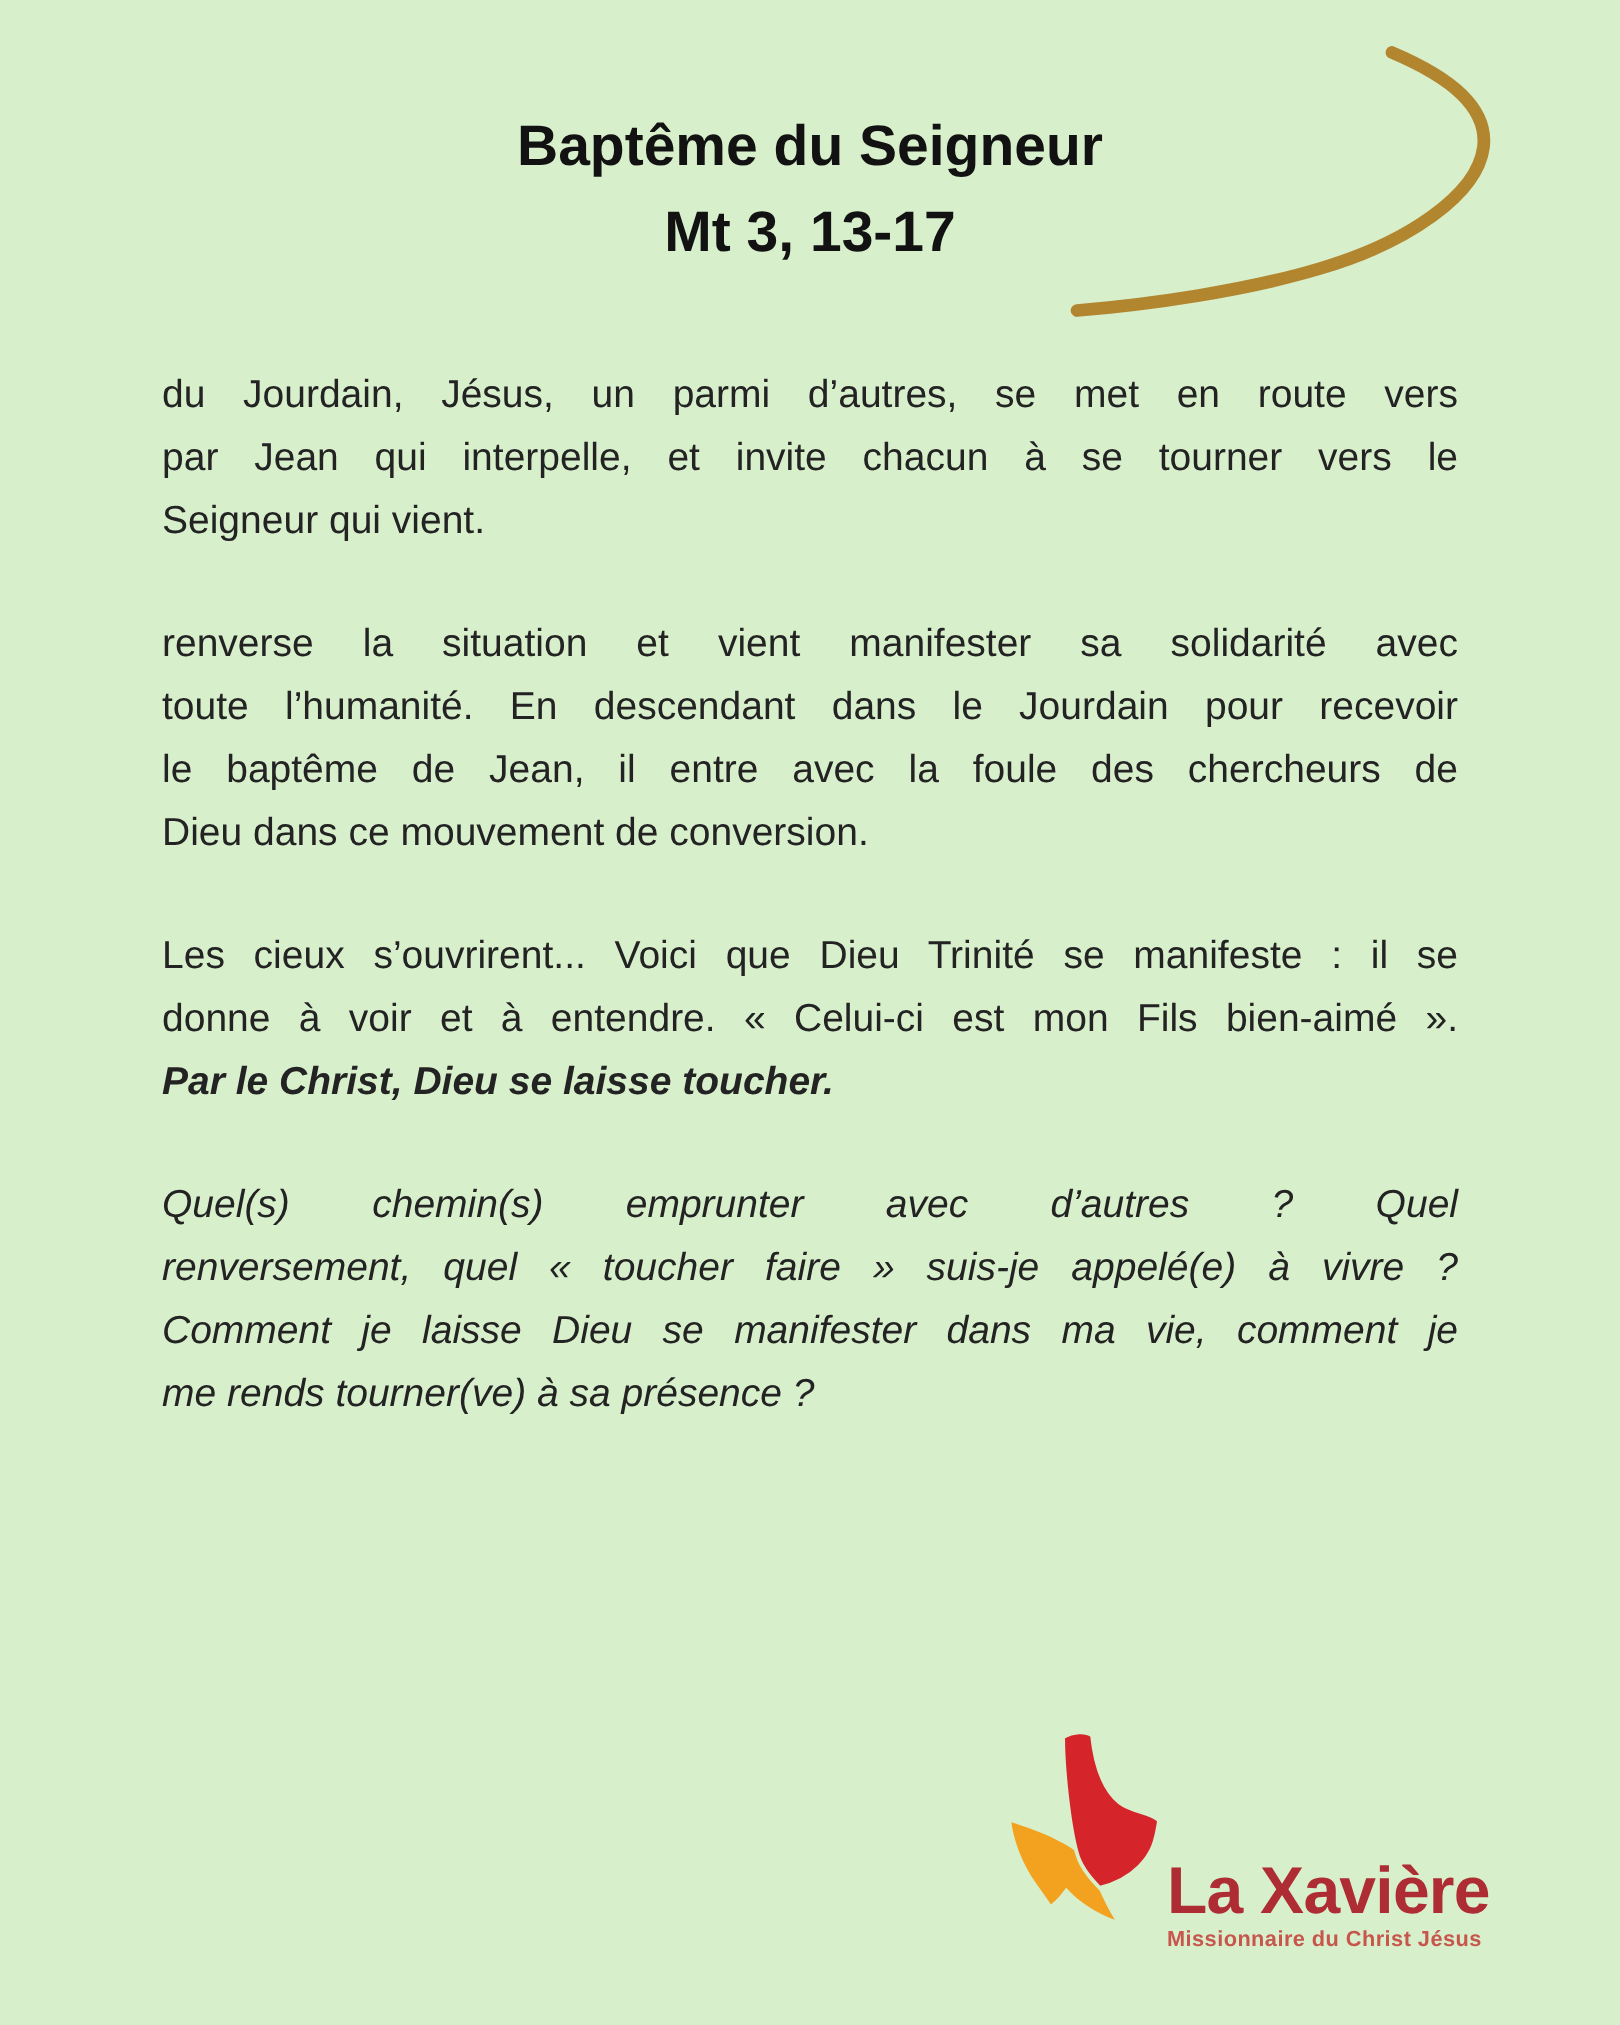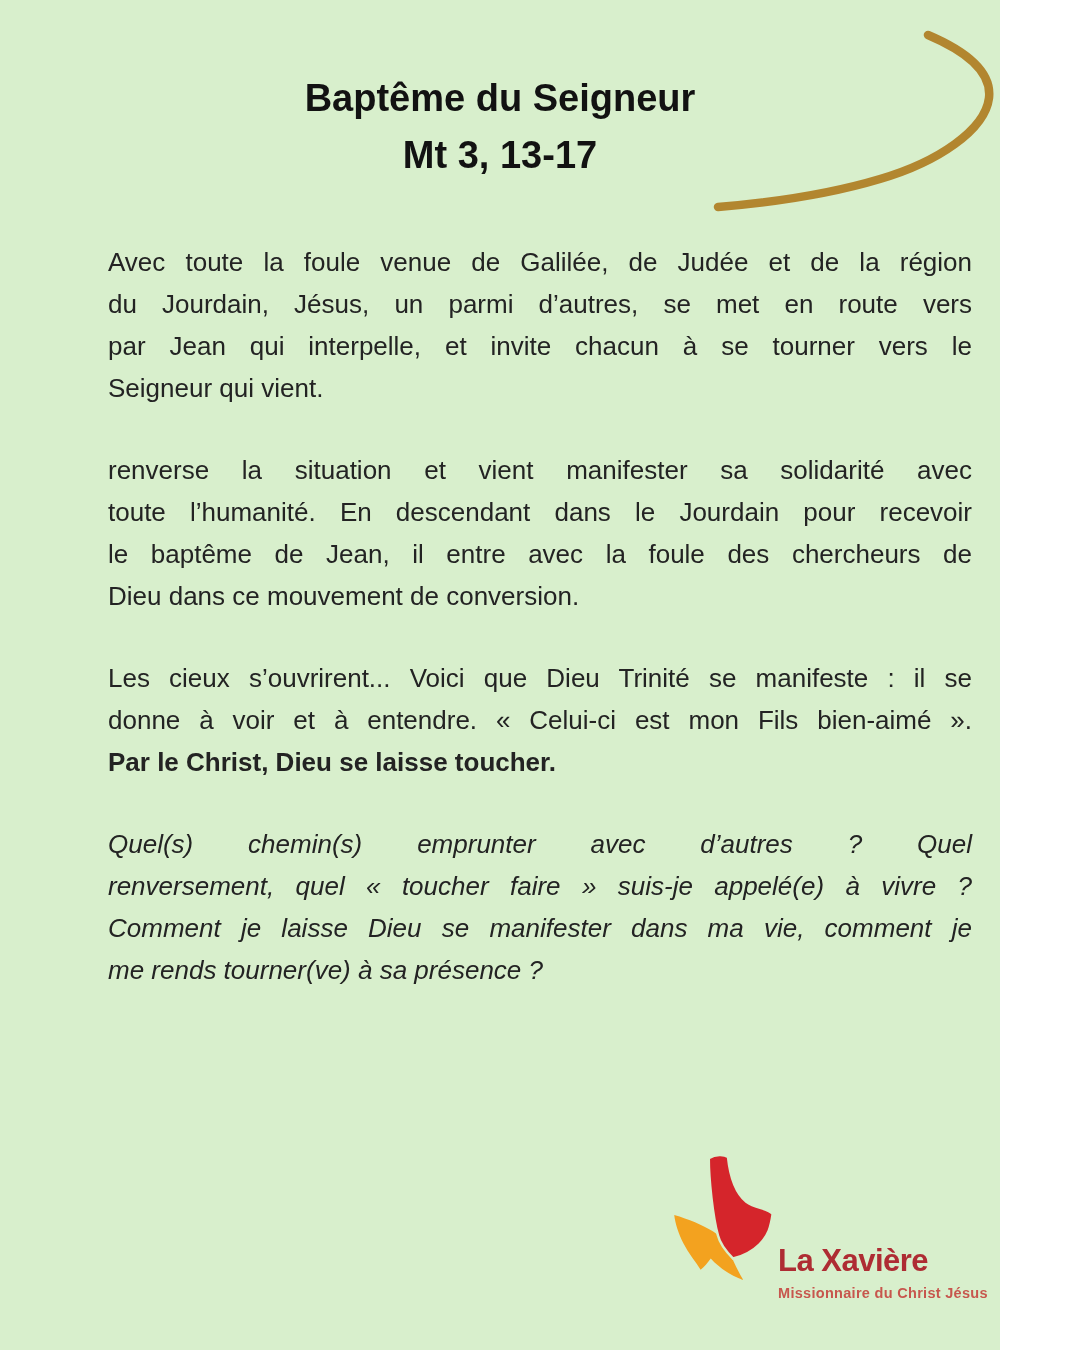--- a/index.html
+++ b/index.html
@@ -3,21 +3,21 @@
 <meta charset="utf-8">
 <style>
   html, body { margin: 0; padding: 0; }
   body {
     width: 1080px; height: 1350px;
     font-family: "Liberation Sans", sans-serif;
     -webkit-font-smoothing: antialiased;
   }
   .page {
     position: relative;
-    width: 1000px; height: 1350px;
+    width: 1080px; height: 1350px;
     background: #d8efcc;
     overflow: hidden;
   }
 
   
   .swoosh {
     position: absolute;
     left: 700px; top: 18px;
     width: 312px; height: 200px;
   }
@@ -43,46 +43,45 @@
     left: 108px; top: 241px;
     width: 864px;
     color: #232323;
     font-size: 26px;
     line-height: 42px;
   }
   .para { margin: 0 0 40px 0; }
   .para.italic { font-style: italic; }
   .line { text-align: justify; text-align-last: justify; }
   .line.last { text-align-last: left; }
-  .line.bold { font-weight: 700; }
+  .line.bold { font-weight: 700; font-style: italic; }
 
   
   .logo { position: absolute; left: 670px; top: 1154px; width: 330px; height: 170px; }
   .logo-mark { position: absolute; left: 0; top: 0; width: 112px; height: 134px; }
   .logo-text { position: absolute; left: 108px; top: 84px; white-space: nowrap; }
-  .wordmark { font-size: 31px; font-weight: 700; line-height: 46px; letter-spacing: -0.5px; }
+  .wordmark { font-size: 44px; font-weight: 700; line-height: 46px; letter-spacing: -0.5px; }
   .tagline  { font-size: 14.5px; line-height: 17px; margin-top: 1px; letter-spacing: 0.3px; font-weight: 700; }
 </style>
 </head>
 <body>
 
 <div class="page" style="background: rgb(216, 239, 204);">
 
   <svg class="swoosh" viewBox="700 18 312 200" aria-hidden="true">
     <path d="M928,35 C968,52 992,72 989,98 C985,130 938,162 880,179 C830,194 766,203 718,207" fill="none" stroke="#b2862f" stroke-width="8.5" stroke-linecap="round"></path>
   </svg>
 
   <div class="header">
     <h1 class="t1">Baptême du Seigneur</h1>
     <h2 class="t2">Mt 3, 13-17</h2>
   </div>
 
   <main class="bodytext">
       <div class="para normal">
-        <div class="line">Avec toute la foule venue de Galilée, de Judée et de la région</div>
         <div class="line">du Jourdain, Jésus, un parmi d’autres, se met en route vers</div>
         <div class="line">par Jean qui interpelle, et invite chacun à se tourner vers le</div>
         <div class="line last">Seigneur qui vient.</div>
       </div>
       <div class="para normal">
         <div class="line">renverse la situation et vient manifester sa solidarité avec</div>
         <div class="line">toute l’humanité. En descendant dans le Jourdain pour recevoir</div>
         <div class="line">le baptême de Jean, il entre avec la foule des chercheurs de</div>
         <div class="line last">Dieu dans ce mouvement de conversion.</div>
       </div>

